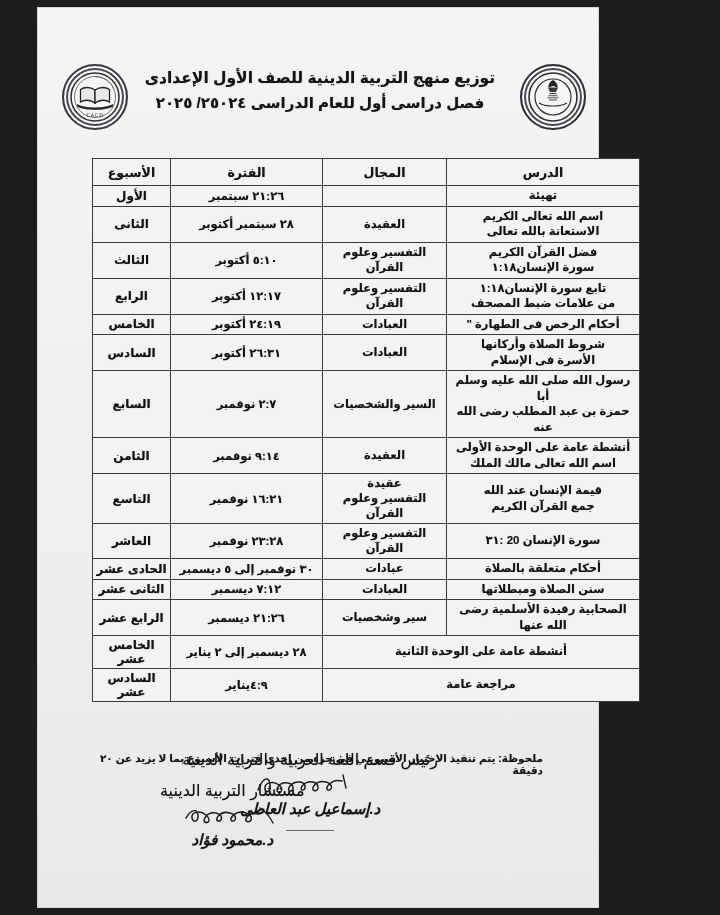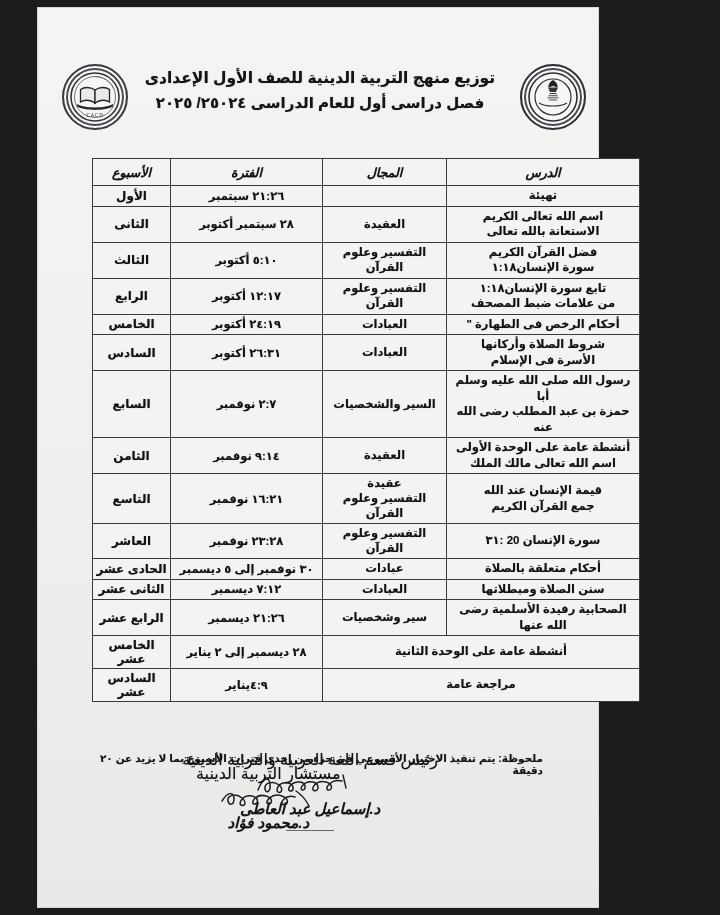--- a/index.html
+++ b/index.html
@@ -92,21 +92,20 @@
     text-align: center;
     vertical-align: middle;
     color: #121212;
     background: #f3f3f1;
   }
   table.plan th {
     font-size: 12.5px;
     font-weight: 700;
     height: 22px;
     text-shadow: 0 0 1px rgba(0,0,0,.4);
-    font-style: italic;
   }
   .col-week   { width: 78px; }
   .col-period { width: 152px; }
   .col-field  { width: 124px; }
   .col-lesson { width: 193px; }
 
   td.week {
     font-size: 12px;
     font-weight: 700;
     text-shadow: 0 0 1px rgba(0,0,0,.4);
@@ -154,21 +153,21 @@
     right: 40px;
     height: 110px;
     direction: rtl;
   }
   .sign-block {
     position: absolute;
     text-align: center;
     direction: rtl;
   }
   .sign-block.right { right: 120px; top: 0; }
-  .sign-block.left  { left: 82px; top: 14px; margin-left: 36px; }
+  .sign-block.left  { left: 82px; top: 31px; }
 
   .sign-role {
     font-size: 16px;
     font-weight: 400;
     color: #111;
     text-shadow: 0 0 1px rgba(0,0,0,.4);
     white-space: nowrap;
   }
   .sign-scribble {
     height: 30px;

